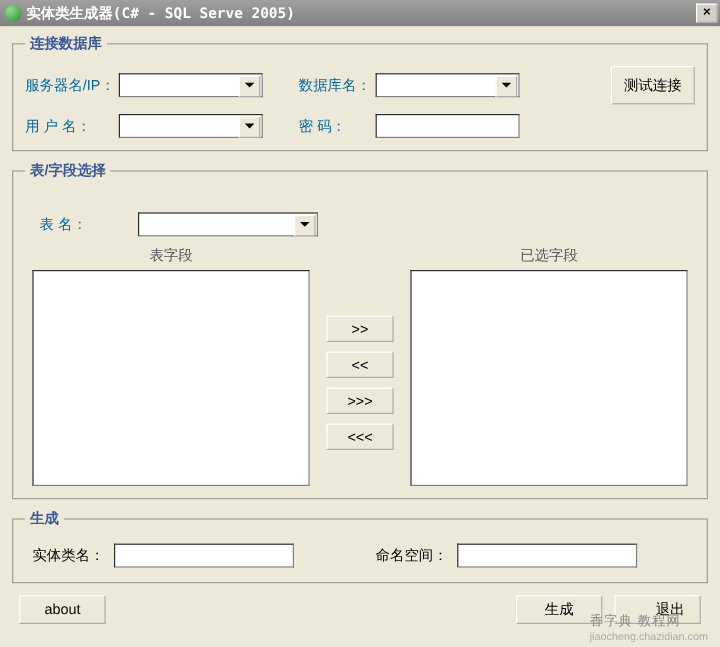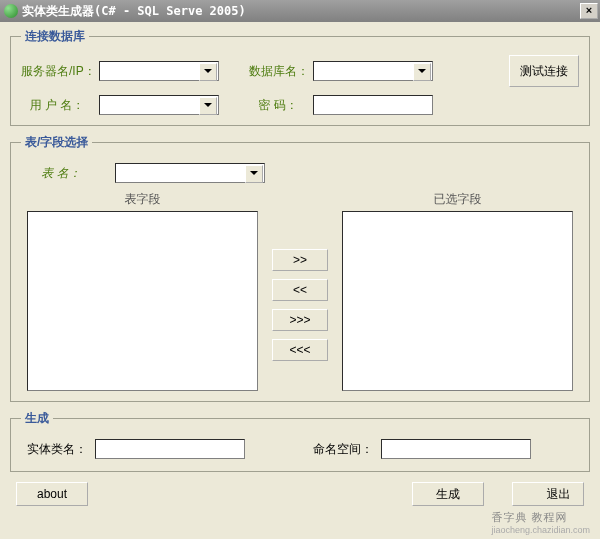--- a/index.html
+++ b/index.html
@@ -60,22 +60,22 @@
       font-weight: bold;
     }
     .row {
       display: flex;
       align-items: center;
       gap: 6px;
       margin-bottom: 8px;
     }
     .row:last-child { margin-bottom: 0; }
     .lbl {
-      text-align: center;
-      color: #4d7c0f;
+      text-align: left;
+      color: #0369a1;
       white-space: nowrap;
     }
     .lbl.wide { width: 72px; }
     .lbl.mid  { width: 58px; margin-left: 24px; }
     .combo, .txt {
       height: 20px;
       border: 1px inset #808080;
       background: white;
       font-size: 12px;
       padding: 1px 2px;
@@ -114,22 +114,21 @@
       min-width: 60px;
     }
     .btn.big { height: 32px; min-width: 70px; }
     .btn.small { height: 22px; min-width: 56px; }
     .conn-btn { margin-left: auto; }
     
     .table-combo-row {
       display: flex;
       align-items: center;
       gap: 26px;
-      margin: 2px 0 8px 12px;
-      font-style: italic;
+      margin: 16px 0 8px 12px;
     }
     .table-combo { width: 150px; height: 20px; }
     
     .dual-list {
       display: flex;
       gap: 10px;
       align-items: stretch;
       padding: 0 6px;
     }
     .list-col {
@@ -171,21 +170,20 @@
       border: 1px inset #808080;
       background: white;
       width: 150px;
     }
     .gen-lbl2 { width: 60px; text-align: center; margin-left: 60px; }
     
     .bottom-bar {
       display: flex;
       align-items: center;
       padding: 2px 6px 0 6px;
-      gap: 18px;
     }
     .bottom-bar .spacer { flex: 1; }
     .bottom-bar .btn { min-width: 72px; height: 24px; }
     .bottom-bar .btn + .btn { margin-left: 10px; padding-left: 31px; }
     
     .watermark {
       position: absolute;
       right: 10px; bottom: 4px;
       color: #888;
       font-size: 11px;

